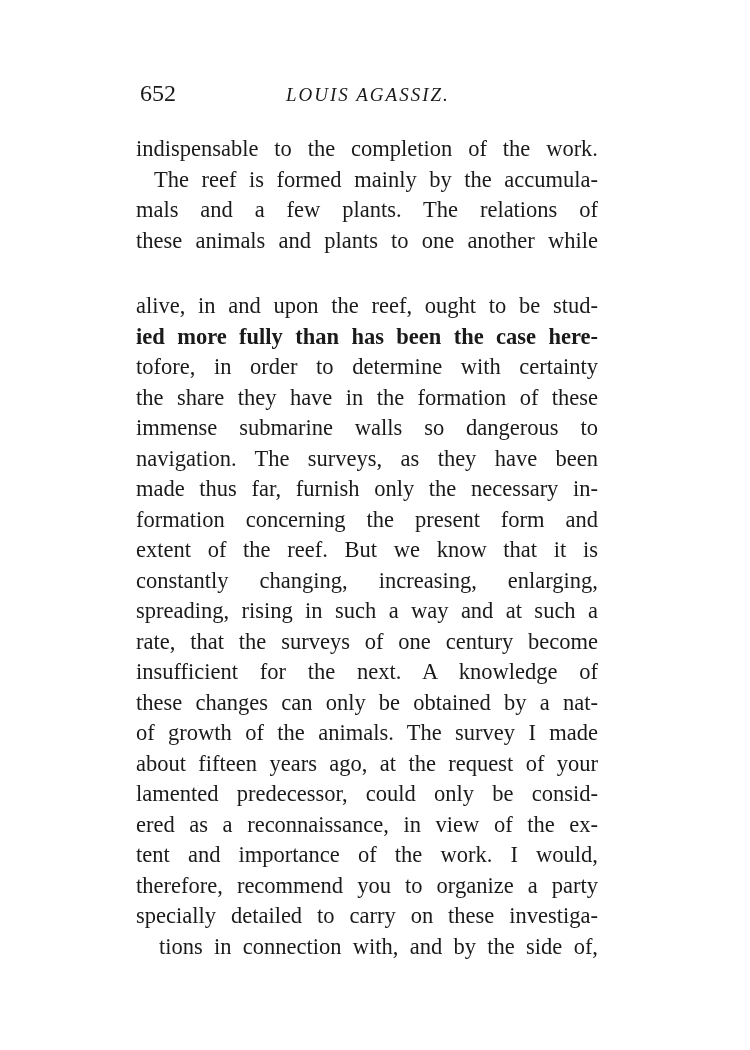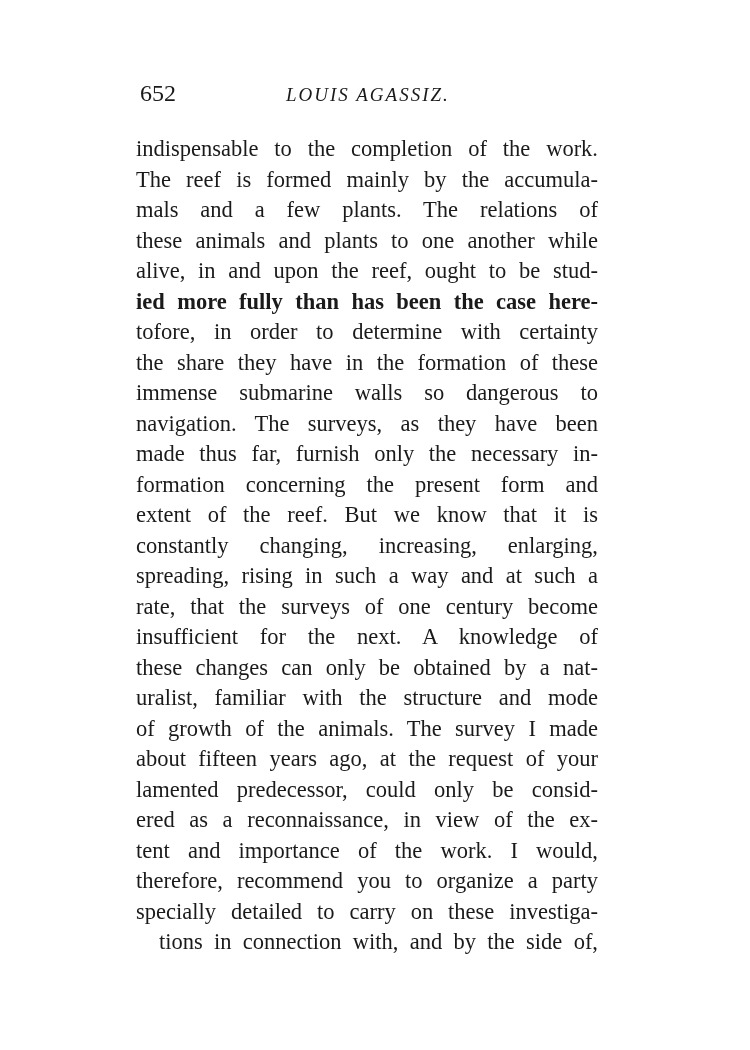--- a/index.html
+++ b/index.html
@@ -22,38 +22,37 @@
 </head>
 <body>
 
 <div class="header">
   <span class="page-number">652</span>
   <span class="running-head">LOUIS AGASSIZ.</span>
 </div>
 
 <div class="body-text" id="body-text">
     <span class="line" style="white-space: nowrap; font-family: Liberation Serif, serif;">indispensable to the completion of the work.</span>
-    <span class="line" style="white-space: nowrap;">The reef is formed mainly by the accumula-</span>
+    <span class="line" style="white-space: nowrap; margin-left: 18px;">The reef is formed mainly by the accumula-</span>
     <span class="line" style="white-space: nowrap;">mals and a few plants.  The relations of</span>
     <span class="line" style="white-space: nowrap;">these animals and plants to one another while</span>
-    <span class="line" style="white-space: nowrap;">alive, in and upon the reef, ought to be stud-</span>
+    <span class="line" style="white-space: nowrap; margin-top: 35px;">alive, in and upon the reef, ought to be stud-</span>
     <span class="line" style="white-space: nowrap; font-weight: bold;">ied more fully than has been the case here-</span>
     <span class="line" style="white-space: nowrap;">tofore, in order to determine with certainty</span>
     <span class="line" style="white-space: nowrap;">the share they have in the formation of these</span>
     <span class="line" style="white-space: nowrap;">immense submarine walls so dangerous to</span>
     <span class="line" style="white-space: nowrap;">navigation.  The surveys, as they have been</span>
     <span class="line" style="white-space: nowrap;">made thus far, furnish only the necessary in-</span>
     <span class="line" style="white-space: nowrap;">formation concerning the present form and</span>
     <span class="line" style="white-space: nowrap;">extent of the reef.  But we know that it is</span>
     <span class="line" style="white-space: nowrap;">constantly changing, increasing, enlarging,</span>
     <span class="line" style="white-space: nowrap;">spreading, rising in such a way and at such a</span>
     <span class="line" style="white-space: nowrap;">rate, that the surveys of one century become</span>
     <span class="line" style="white-space: nowrap;">insufficient for the next.  A knowledge of</span>
     <span class="line" style="white-space: nowrap;">these changes can only be obtained by a nat-</span>
-    <span class="line" style="white-space: nowrap;">uralist, familiar with the structure and mode</span>
     <span class="line" style="white-space: nowrap;">of growth of the animals.  The survey I made</span>
     <span class="line" style="white-space: nowrap;">about fifteen years ago, at the request of your</span>
     <span class="line" style="white-space: nowrap;">lamented predecessor, could only be consid-</span>
     <span class="line" style="white-space: nowrap;">ered as a reconnaissance, in view of the ex-</span>
     <span class="line" style="white-space: nowrap;">tent and importance of the work.  I would,</span>
     <span class="line" style="white-space: nowrap;">therefore, recommend you to organize a party</span>
     <span class="line" style="white-space: nowrap;">specially detailed to carry on these investiga-</span>
     <span class="line" style="white-space: nowrap; margin-left: 23px;">tions in connection with, and by the side of,</span>
   </div>
 

